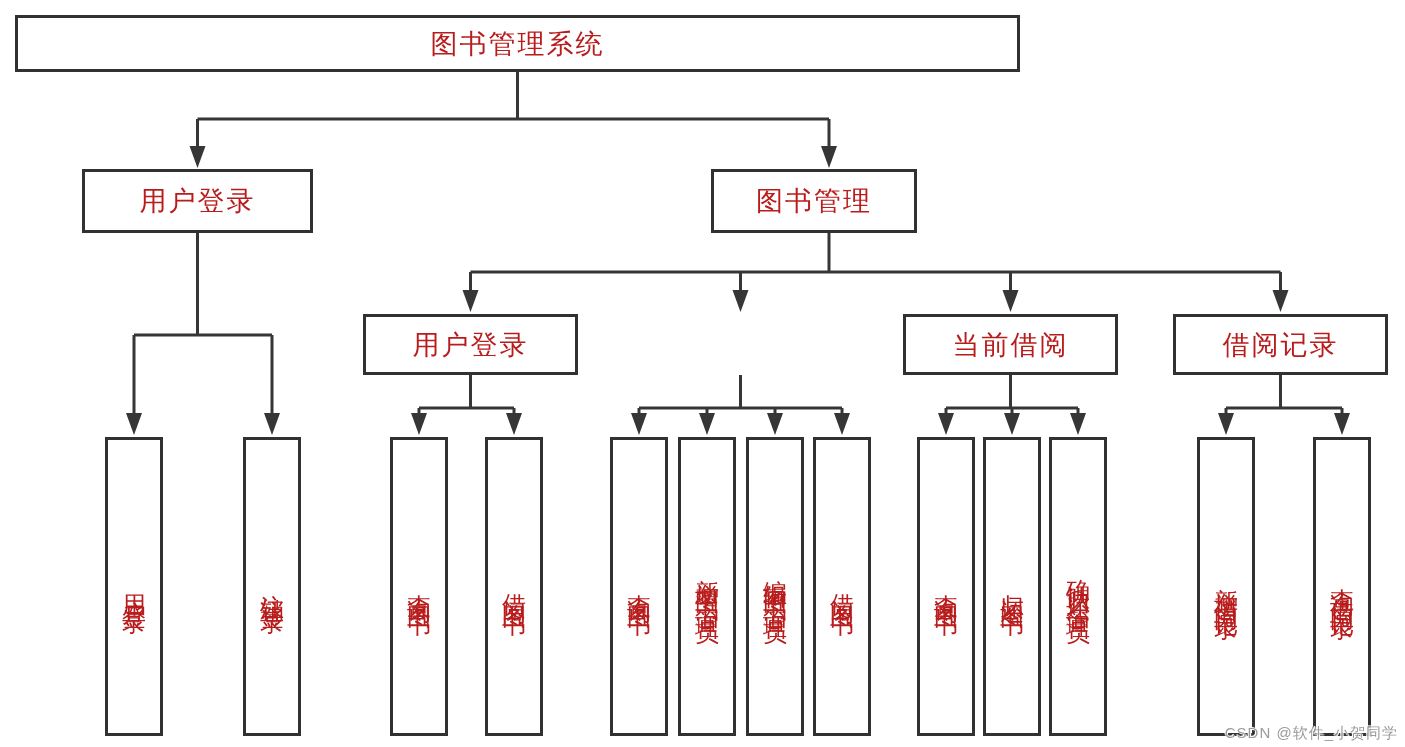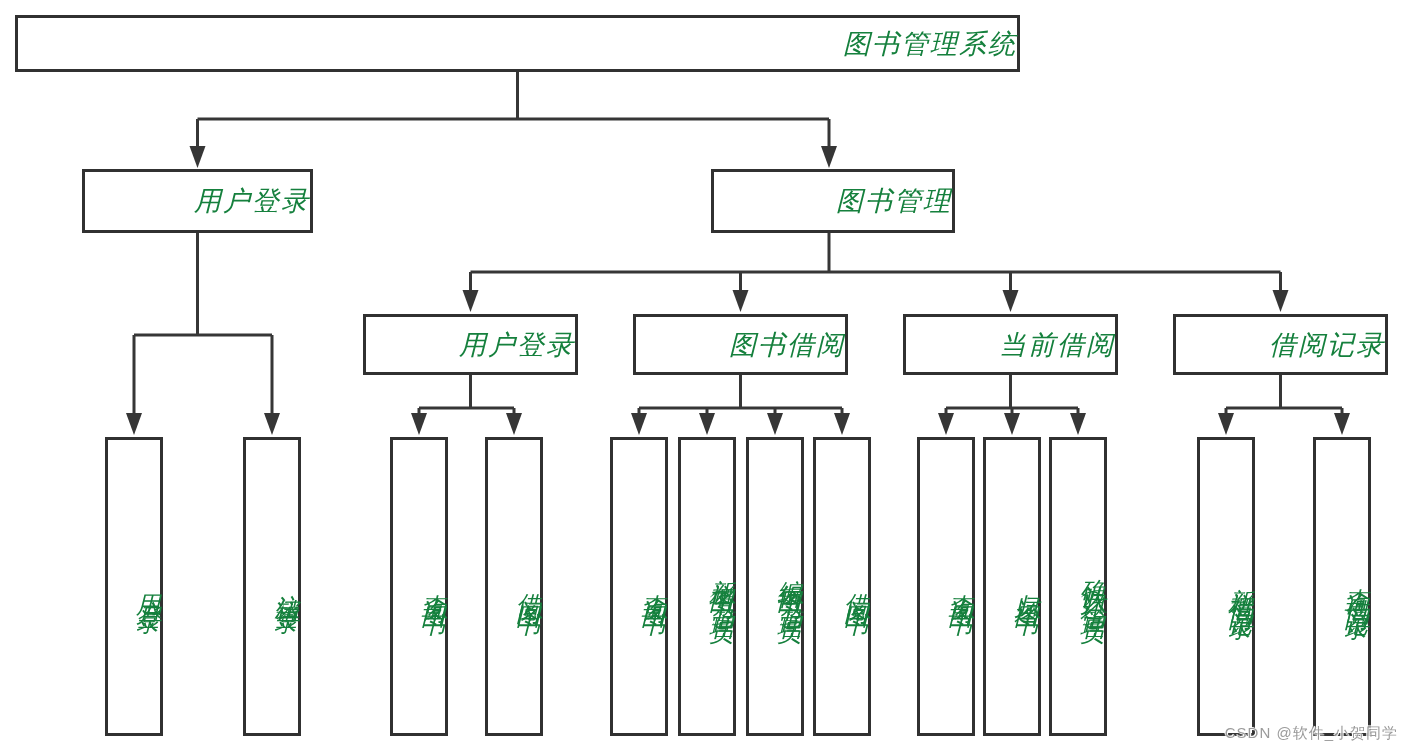--- a/index.html
+++ b/index.html
@@ -17,24 +17,23 @@
     width: 1405px; height: 747px;
     z-index: 1;
   }
   .node, .leaf {
     position: absolute;
     box-sizing: border-box;
     background: #ffffff;
     border: 3px solid #313131;
     display: flex;
     align-items: center;
-    justify-content: flex-end;
-    color: #15803d;
+    justify-content: center;
+    color: #b91c1c;
     z-index: 2;
-    font-style: italic;
   }
   .node span {
     font-size: 27px;
     letter-spacing: 2px;
     white-space: nowrap;
   }
   .leaf {
     top: 437px;
     width: 58px;
     height: 299px;
@@ -103,29 +102,26 @@
     </g>
   </svg>
 
   <div class="node" style="left:15px; top:15px; width:1005px; height:57px">
     <span>图书管理系统</span>
   </div>
 
   <div class="node" style="left:82px; top:169px; width:231px; height:64px">
     <span>用户登录</span>
   </div>
-  <div class="node" style="left:711px; top:169px; width:244px; height:64px">
+  <div class="node" style="left:711px; top:169px; width:206px; height:64px">
     <span>图书管理</span>
   </div>
 
   <div class="node" style="left:363px; top:314px; width:215px; height:61px">
     <span>用户登录</span>
-  </div>
-  <div class="node" style="left:633px; top:314px; width:215px; height:61px">
-    <span>图书借阅</span>
   </div>
   <div class="node" style="left:1173px; top:314px; width:215px; height:61px">
     <span>借阅记录</span>
   </div>
   <div class="node" style="left:903px; top:314px; width:215px; height:61px">
     <span>当前借阅</span>
   </div>
 
   <div class="leaf" style="left:105px">
     <span>用户登录</span>

